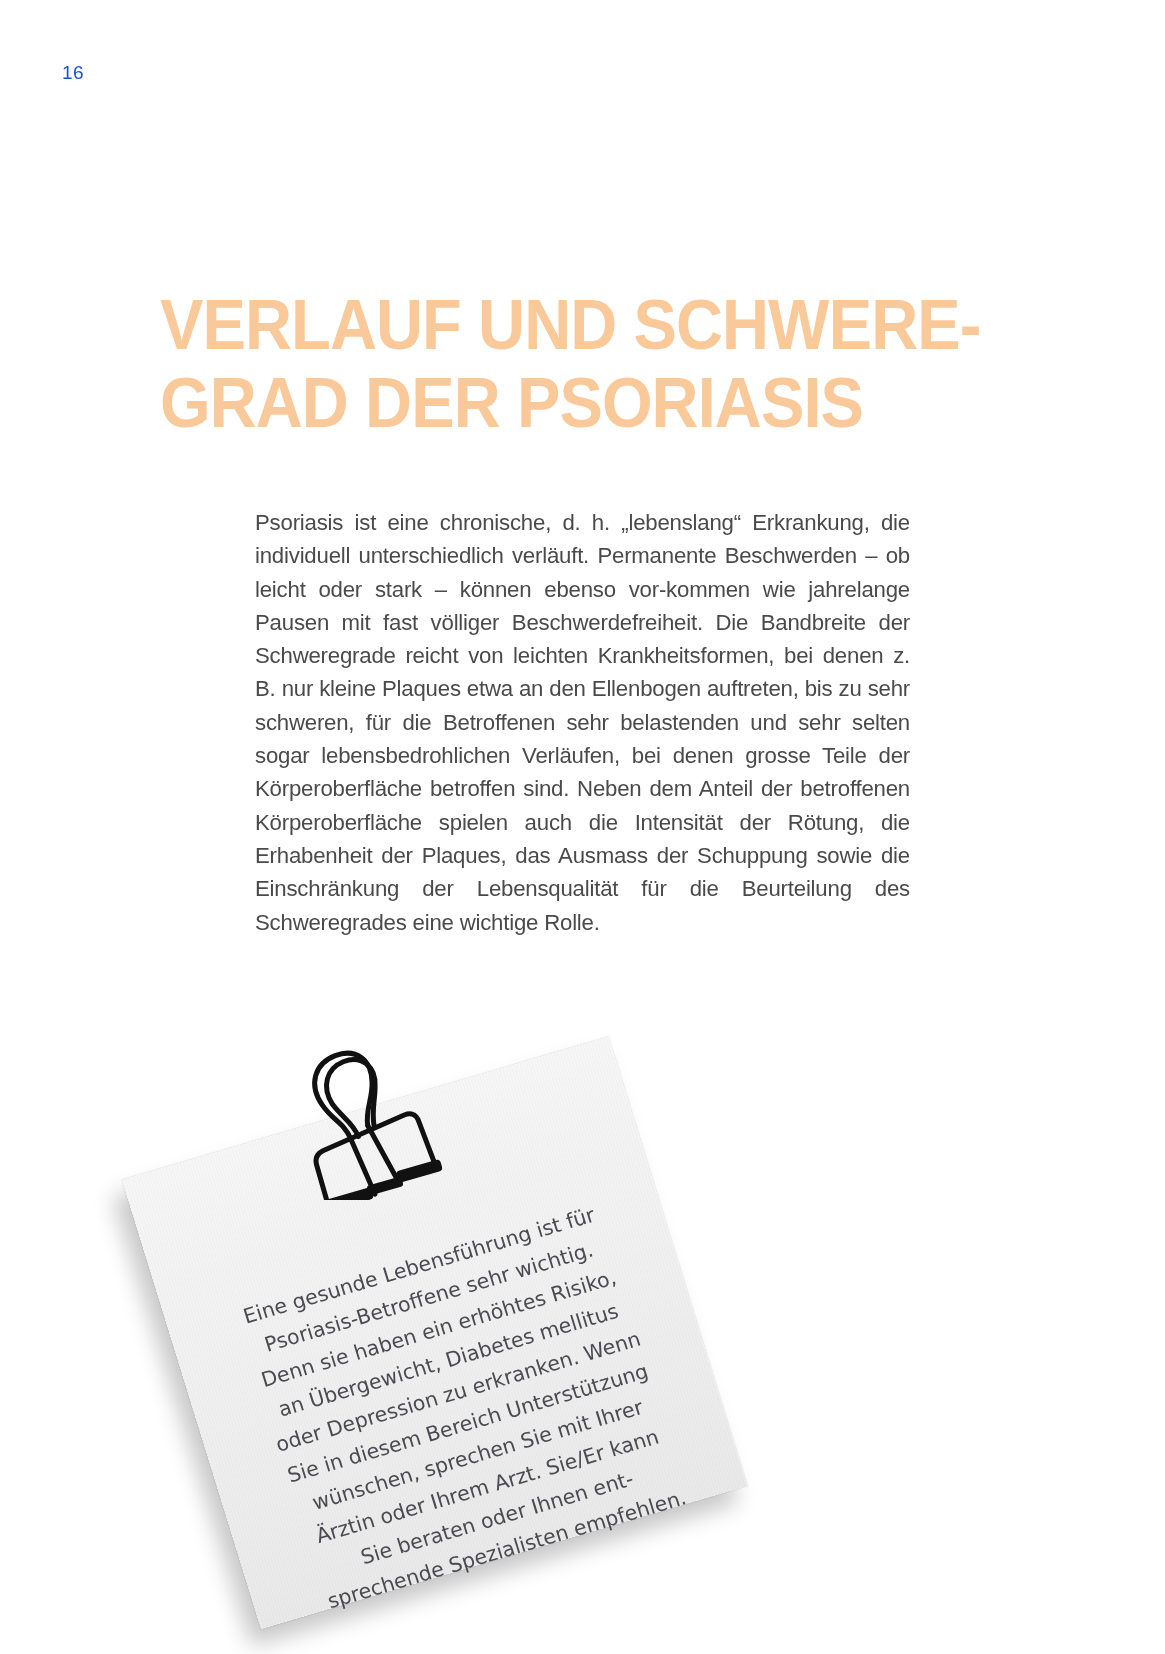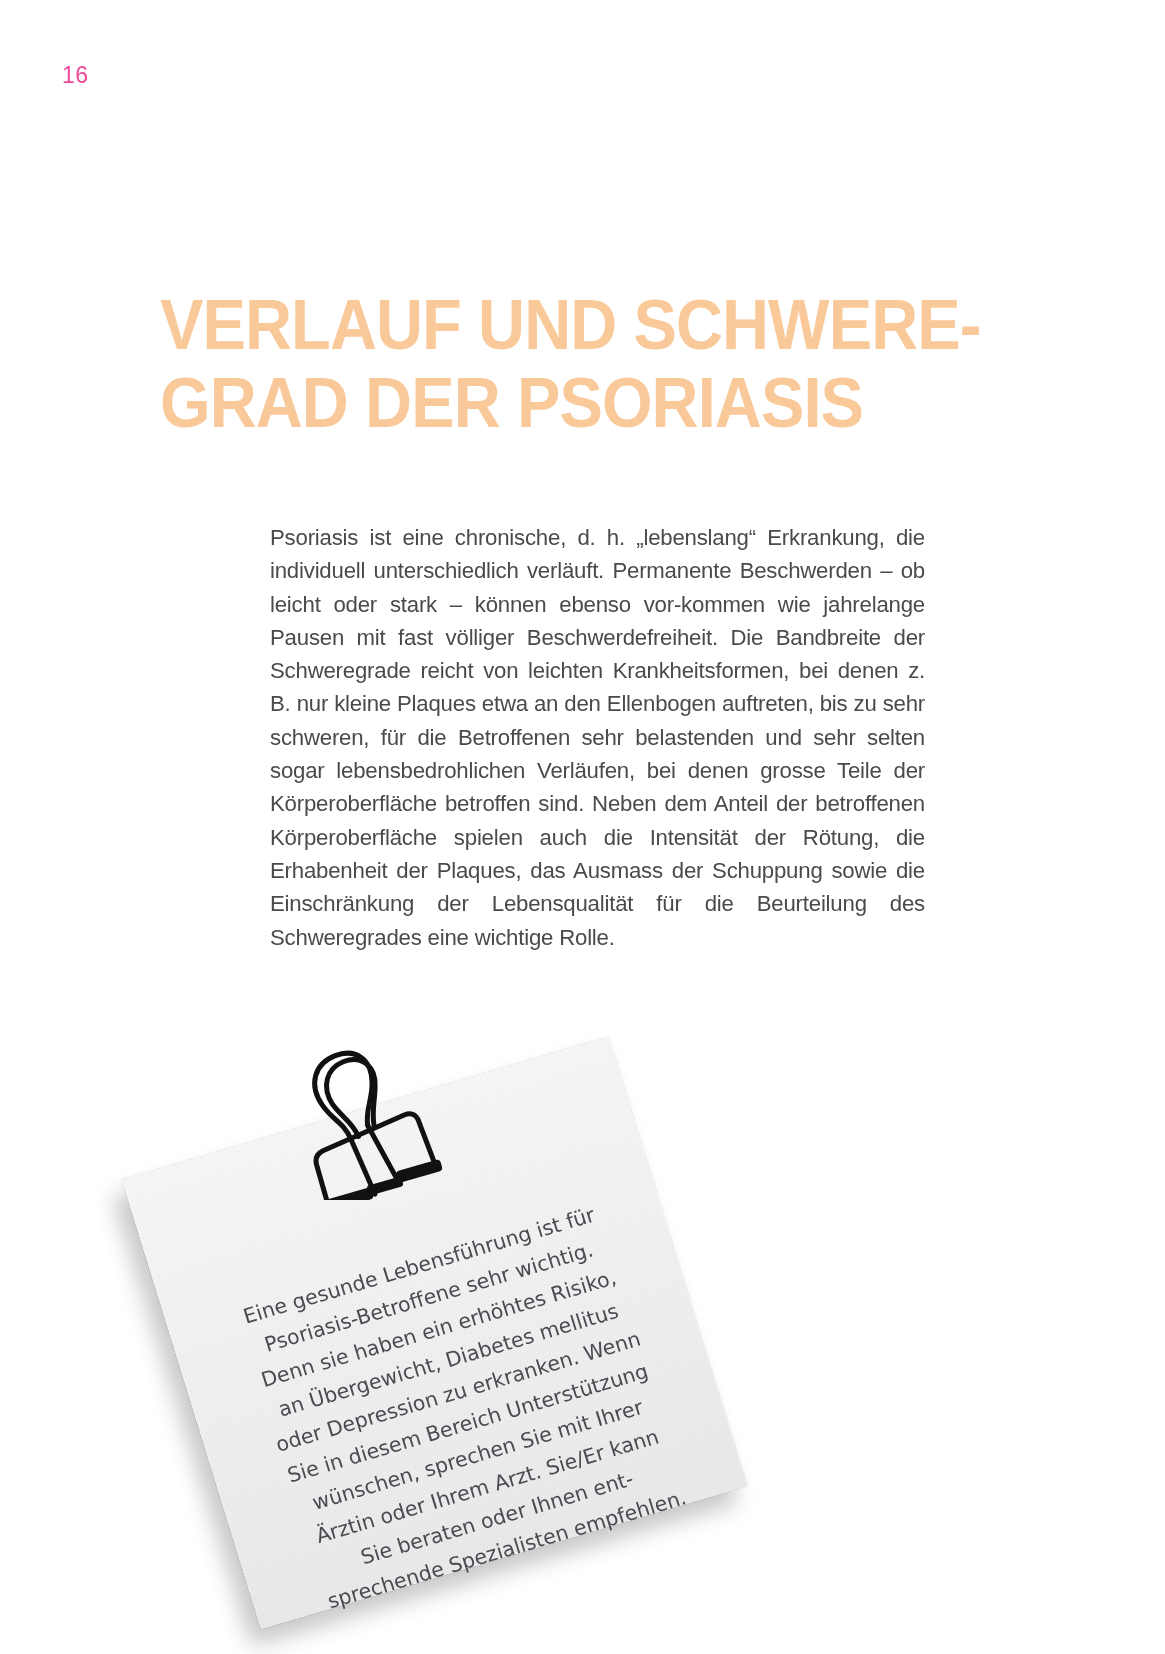--- a/index.html
+++ b/index.html
@@ -11,22 +11,22 @@
     width: 1165px;
     height: 1654px;
     position: relative;
     overflow: hidden;
     font-family: "Liberation Sans", "DejaVu Sans", sans-serif;
   }
   .page-number {
     position: absolute;
     left: 62px;
     top: 62px;
-    font-size: 23px;
-    color: #ec4899;
+    font-size: 19px;
+    color: #1d4ed8;
     letter-spacing: 0.5px;
   }
   .headline {
     position: absolute;
     left: 160px;
     top: 286px;
     margin: 0;
     font-family: "Liberation Sans", sans-serif;
     font-weight: 700;
     font-size: 70px;
@@ -36,21 +36,21 @@
     transform: scaleX(0.93);
     transform-origin: left top;
     white-space: nowrap;
   }
   .headline span { display: block; }
   .body-text {
     position: absolute;
     left: 255px;
     top: 506px;
     width: 655px;
-    margin: 15px;
+    margin: 0;
     font-size: 22.2px;
     line-height: 33.3px;
     color: #4a4a4a;
     text-align: justify;
     hyphens: manual;
     letter-spacing: -0.2px;
   }
 
   
   .note {

